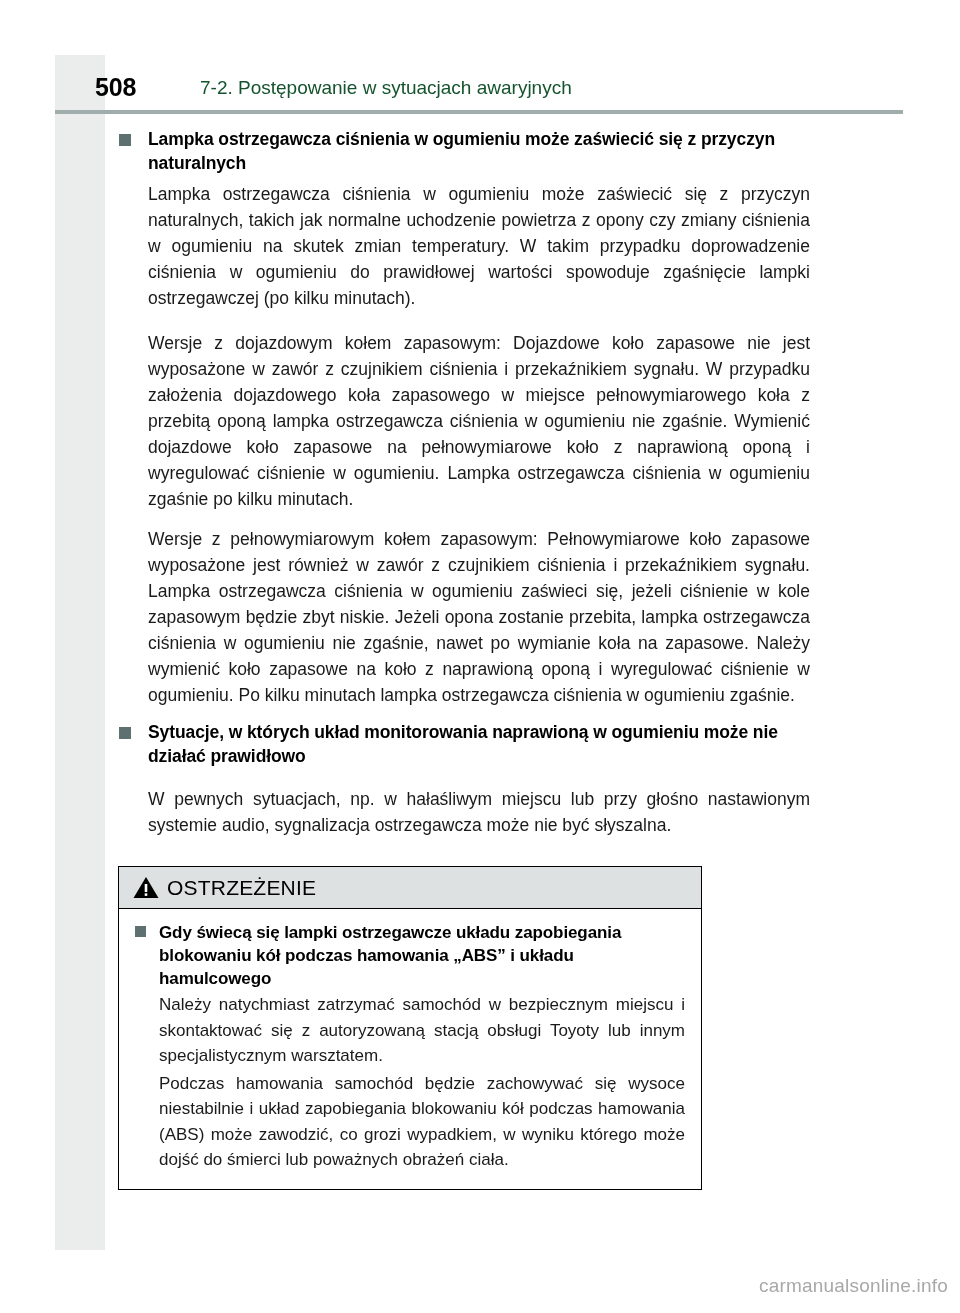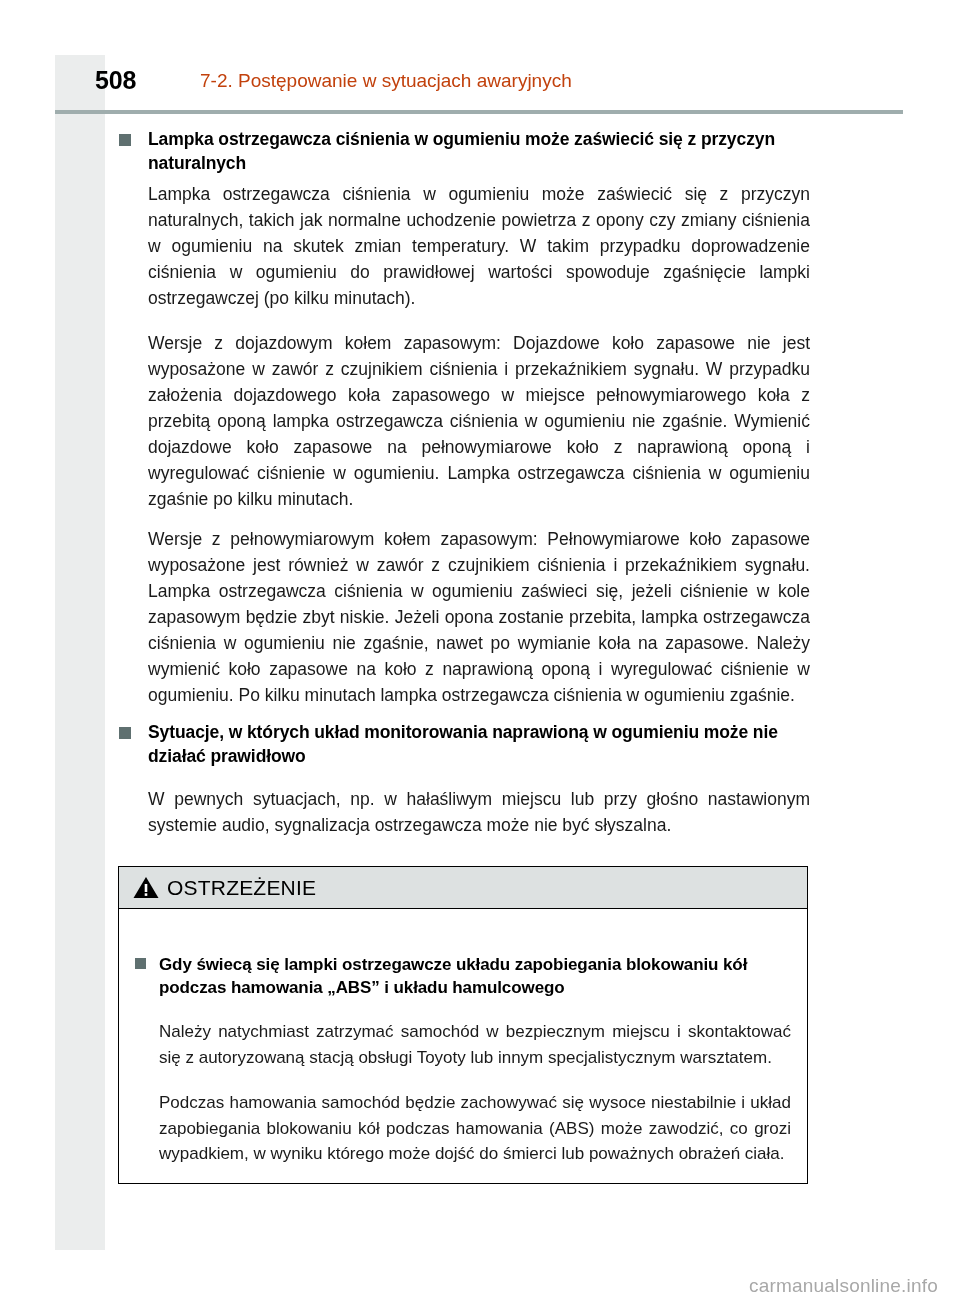--- a/index.html
+++ b/index.html
@@ -23,39 +23,39 @@
     top: 55px;
     width: 50px;
     height: 1195px;
     background: #ebeded;
   }
 
   
   #page-header {
     position: absolute;
     left: 0;
-    top: 66px;
+    top: 73px;
     width: 960px;
     height: 40px;
   }
   #page-number {
     position: absolute;
     left: 95px;
     top: 0;
     font-size: 25px;
     font-weight: bold;
     letter-spacing: -0.2px;
     color: #000;
   }
   #header-title {
     position: absolute;
     left: 200px;
     top: 4px;
     font-size: 19px;
-    color: #c2410c;
+    color: #14532d;
   }
   #header-rule {
     position: absolute;
     left: 55px;
     top: 110px;
     width: 848px;
     height: 4px;
     background: #9fadad;
   }
 
@@ -111,21 +111,21 @@
 
   .gap-sm { height: 10px; }
   .gap-md { height: 13px; }
   .gap-para { height: 8px; }
 
   
   #warning-box {
     position: absolute;
     left: 118px;
     top: 866px;
-    width: 690px;
+    width: 584px;
     border: 1.5px solid #000;
     box-sizing: border-box;
     background: #fff;
   }
   #warning-header {
     background: #dde1e1;
     border-bottom: 1.5px solid #000;
     height: 42px;
     display: flex;
     align-items: center;
@@ -144,39 +144,38 @@
     color: #000;
     letter-spacing: 0.2px;
   }
   #warning-body {
     padding: 12px 16px 16px 16px;
   }
   #warning-body .bullet-head {
     padding-left: 24px;
     font-size: 17px;
     line-height: 23px;
-    margin-top: 32px;
   }
   #warning-body .bullet-head .sq {
     left: 0;
     top: 5px;
     width: 11px;
     height: 11px;
   }
   #warning-body .body-text {
     padding-left: 24px;
     font-size: 17px;
     line-height: 25.5px;
-    margin-top: 20px;
+    margin-top: 2px;
   }
 
   
   #watermark {
     position: absolute;
-    right: 22px;
+    right: 12px;
     bottom: 16px;
     font-size: 19px;
     color: #a8a8a8;
     letter-spacing: 0.2px;
   }
 </style>
 </head>
 <body>
 
 <div id="left-strip"></div>

